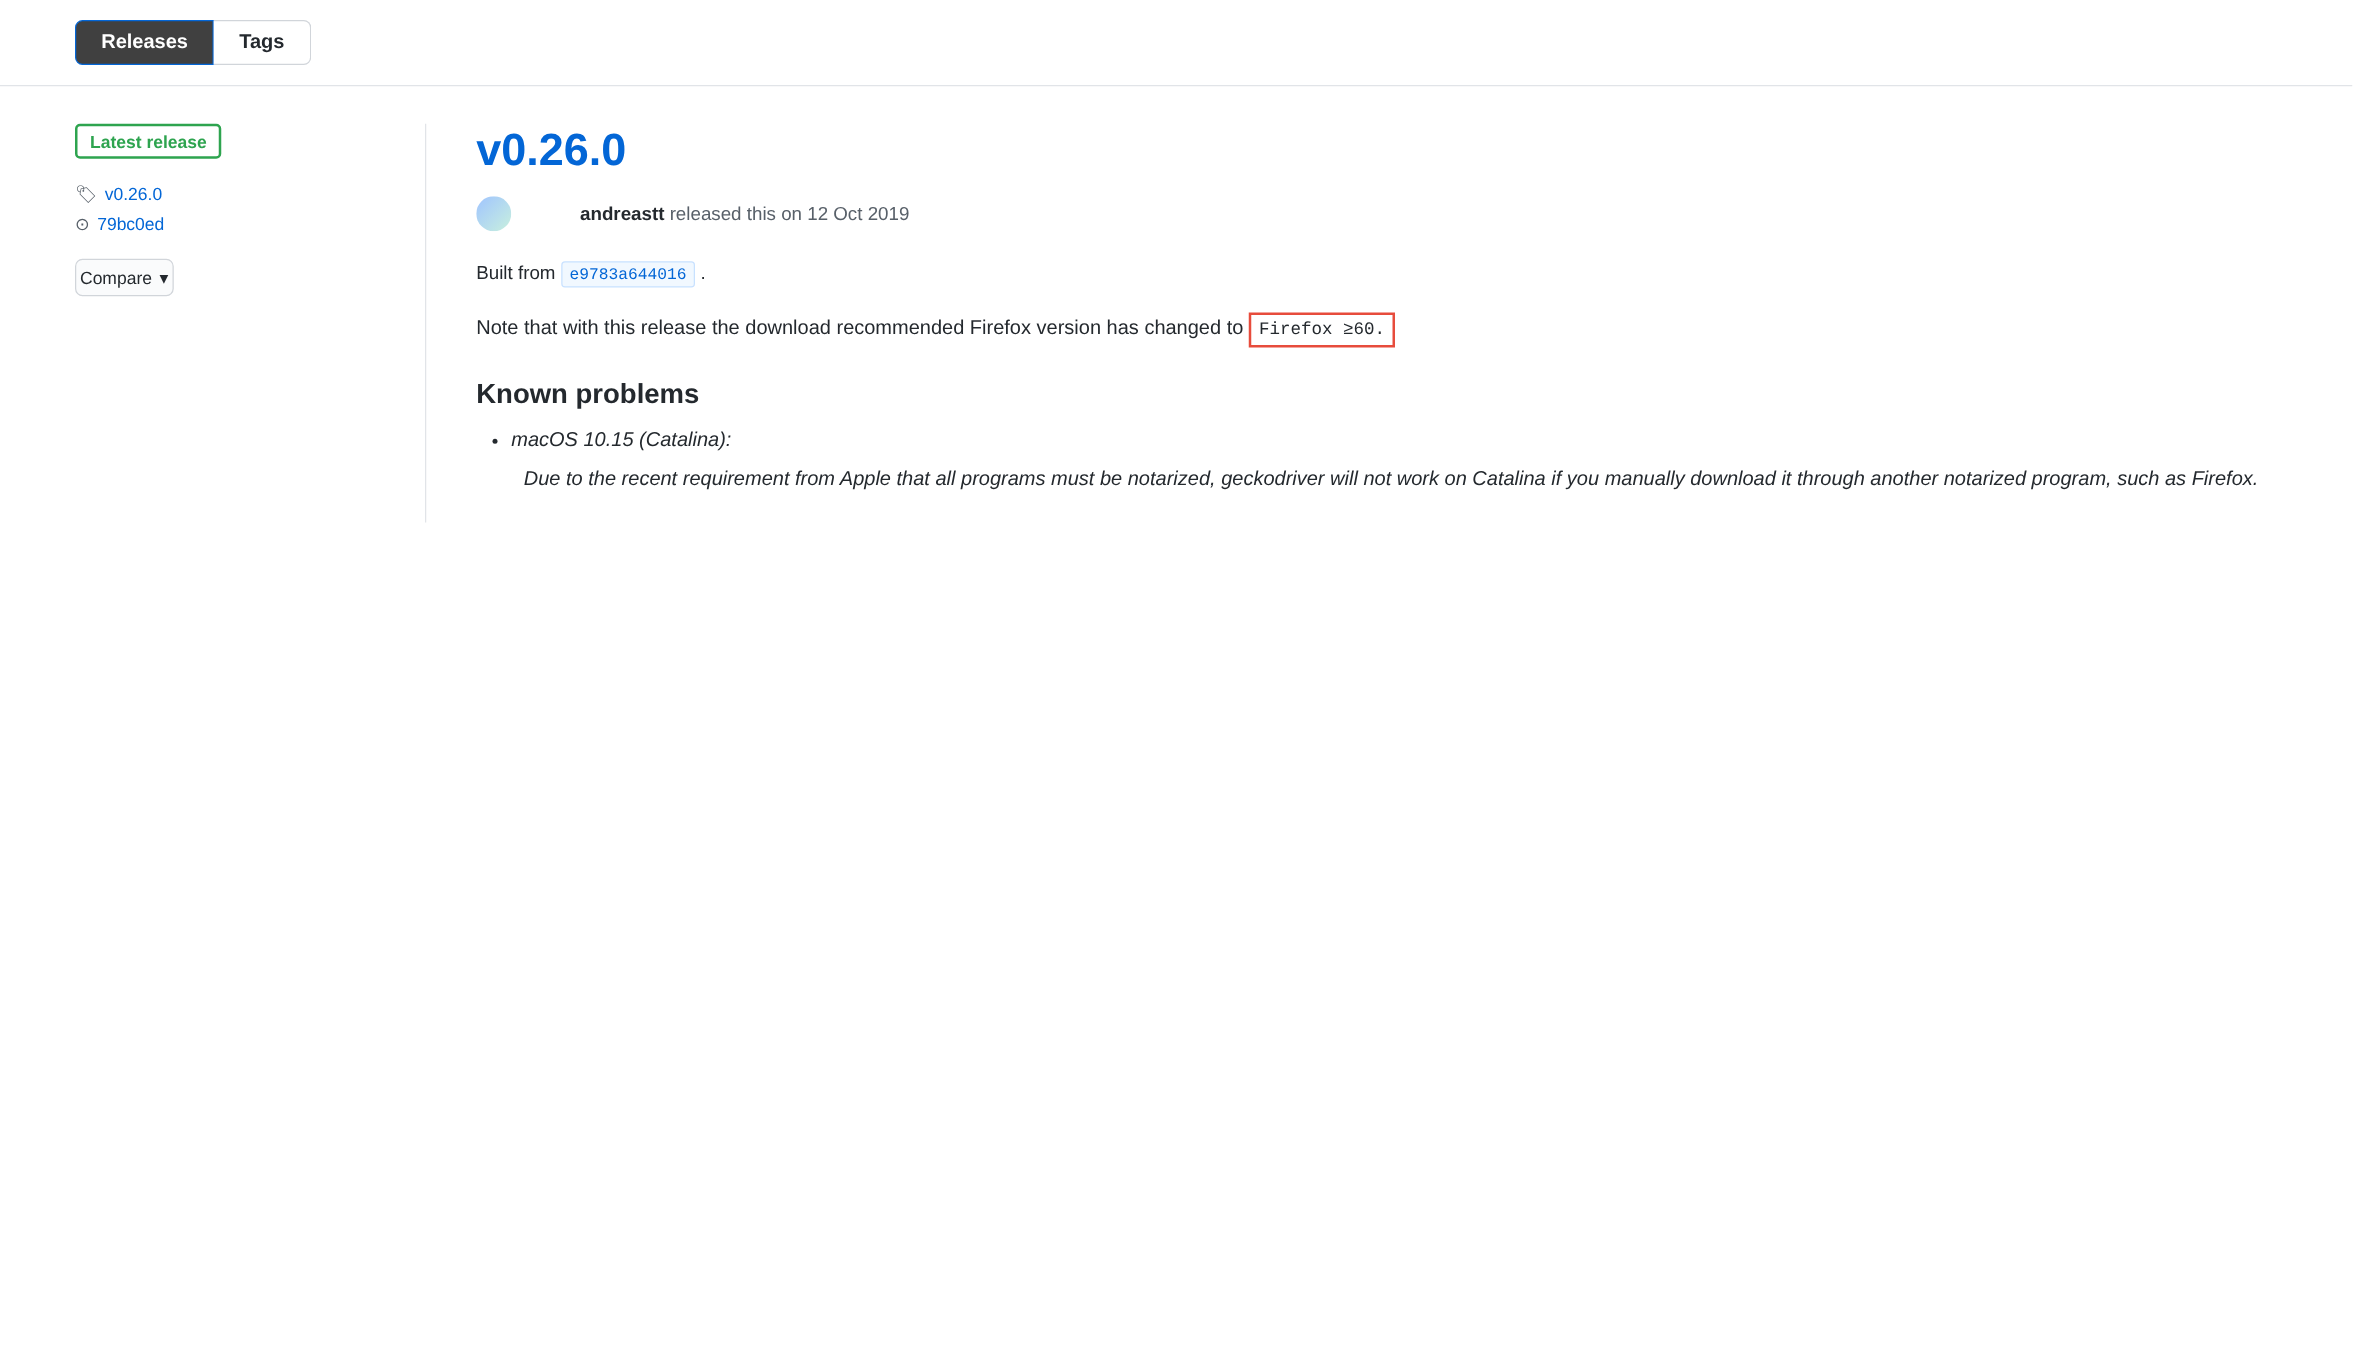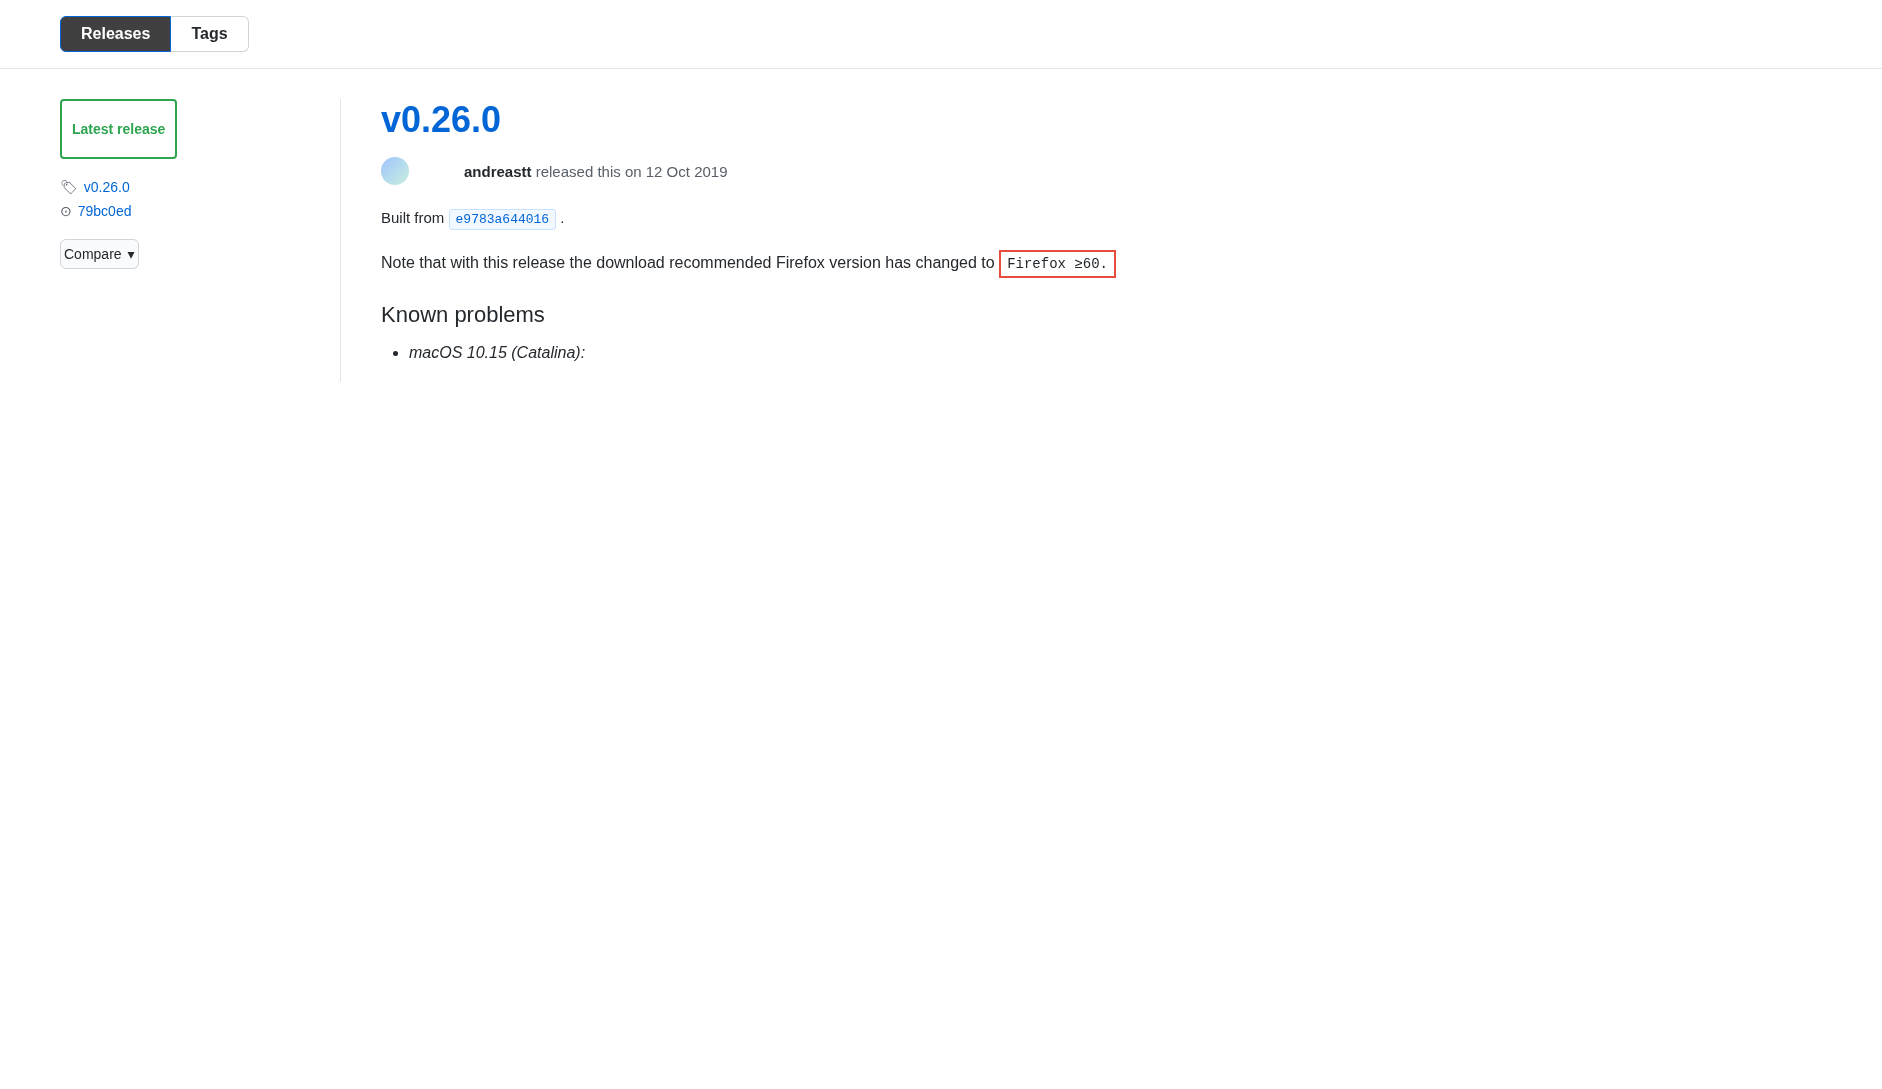--- a/index.html
+++ b/index.html
@@ -57,21 +57,21 @@
     }
 
     .sidebar {
       width: 280px;
       flex-shrink: 0;
       padding-right: 30px;
     }
 
     .latest-release-badge {
       display: inline-block;
-      padding: 20px 10px;
+      padding: 4px 10px;
       border: 2px solid #2ea44f;
       color: #2ea44f;
       border-radius: 4px;
       font-size: 14px;
       font-weight: 600;
       margin-bottom: 20px;
     }
 
     .sidebar-meta {
       display: flex;
@@ -185,21 +185,21 @@
       display: inline-block;
       padding: 1px 6px;
       border: 2px solid #e74c3c;
       font-family: SFMono-Regular, Consolas, "Liberation Mono", Menlo, monospace;
       font-size: 14px;
       color: #24292e;
     }
 
     .section-heading {
       font-size: 22px;
-      font-weight: 400;
+      font-weight: 700;
       color: #24292e;
       margin-bottom: 16px;
     }
 
     .problems-list {
       list-style: disc;
       padding-left: 28px;
       margin-bottom: 20px;
     }
 
@@ -279,17 +279,18 @@
     <p class="note-text">
       <span>Note that with this release the download recommended Firefox version has changed to</span>
       <span class="firefox-highlight">Firefox ≥60.</span>
     </p>
 
     <h2 class="section-heading">Known problems</h2>
 
     <ul class="problems-list">
       <li>
         <span>macOS 10.15 (Catalina):</span>
+        <p class="sub-text">Due to the recent requirement from Apple that all programs must be notarized, geckodriver will not work on Catalina if you manually download it through another notarized program, such as Firefox.</p>
       </li>
     </ul>
 
   </div>
 </div>
 
 </body></html>

